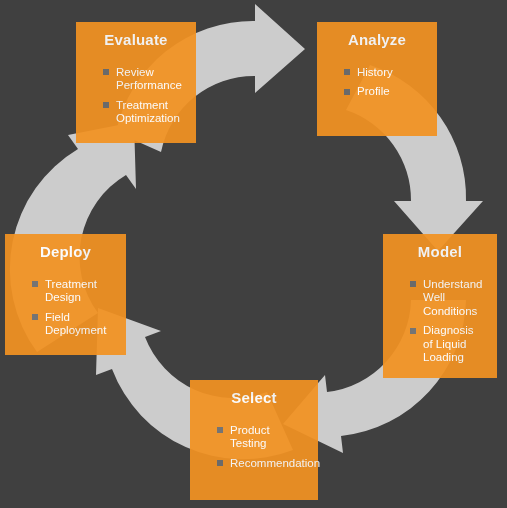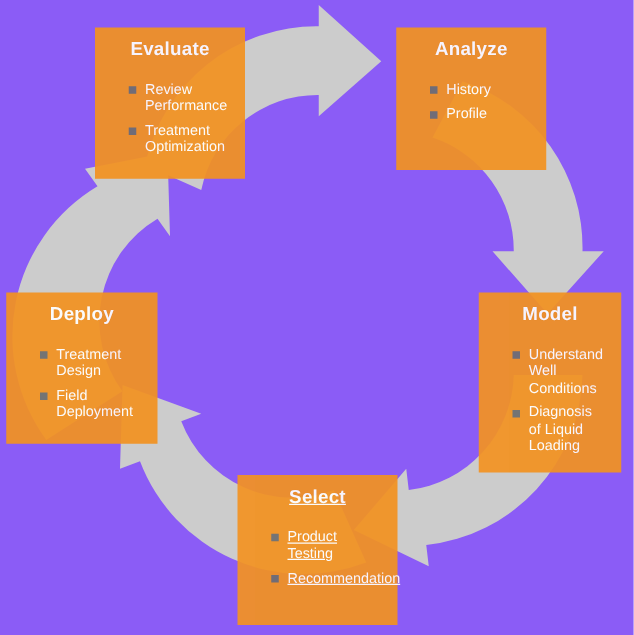--- a/index.html
+++ b/index.html
@@ -8,21 +8,21 @@
     padding: 0;
     background: #ffffff;
   }
   body {
     font-family: "Liberation Sans", sans-serif;
   }
   #diagram-root {
     position: relative;
     width: 507px;
     height: 508px;
-    background: #8b5cf6;
+    background: #404040;
     overflow: hidden;
   }
   
   #ring-layer {
     position: absolute;
     left: 0;
     top: 0;
     width: 507px;
     height: 508px;
     z-index: 1;
@@ -67,21 +67,21 @@
     left: 0;
     top: 3.5px;
     width: 6px;
     height: 6px;
     background: #6E6E6E;
   }
   
   #box-evaluate { left: 76px;  top: 22px;  width: 120px; height: 121px; }
   #box-analyze  { left: 317px; top: 22px;  width: 120px; height: 114px; }
   #box-model    { left: 383px; top: 234px; width: 114px; height: 144px; }
-  #box-select   { left: 190px; top: 380px; width: 128px; height: 120px; text-decoration: underline; }
+  #box-select   { left: 190px; top: 380px; width: 128px; height: 120px; }
   #box-deploy   { left: 5px;   top: 234px; width: 121px; height: 121px; }
 </style>
 </head>
 <body>
 
 <div id="diagram-root">
 
   <svg id="ring-layer" viewBox="0 0 507 508" width="507" height="508" xmlns="http://www.w3.org/2000/svg">
     <defs>
       

